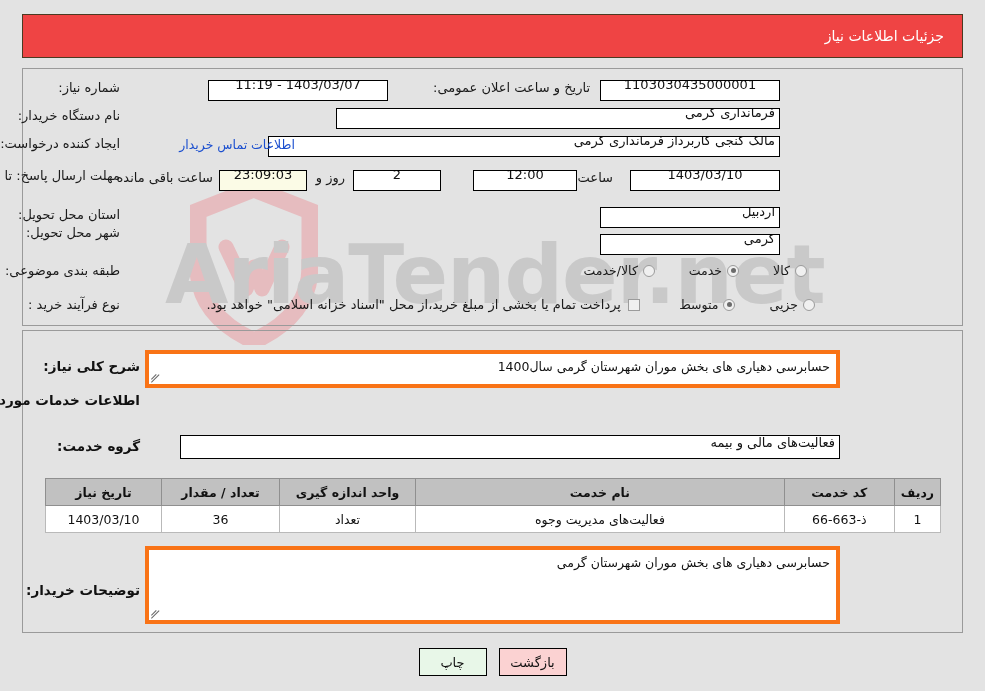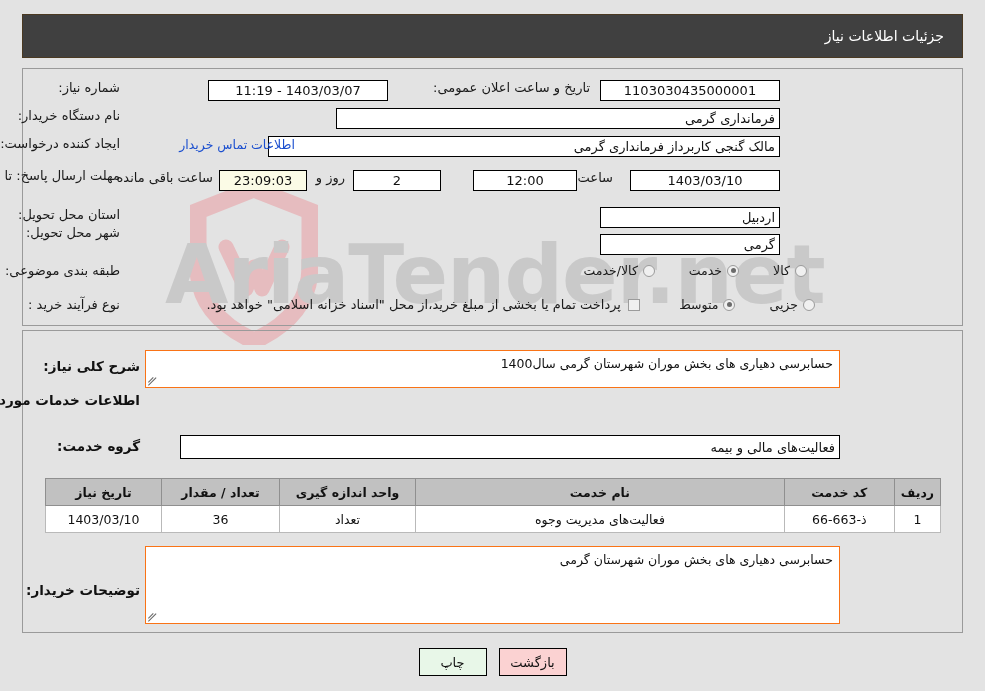--- a/index.html
+++ b/index.html
@@ -42,21 +42,21 @@
     position: absolute;
     left: 190px; top: 10px;
     width: 128px; height: 160px;
   }
 
   
   #titlebar {
     position: absolute;
     left: 22px; top: 14px;
     width: 941px; height: 44px;
-    background: #404040;
+    background: #ef4444;
     border: 1px solid #4b3a22;
     color: #ffffff;
     display: flex;
     align-items: center;
     justify-content: flex-start;
     padding: 0 18px;
     z-index: 3;
   }
   #titlebar .title-text {
     font-size: 14px;
@@ -91,21 +91,21 @@
     color: #1a1a1a;
     white-space: nowrap;
   }
   .fld {
     background: #ffffff;
     border: 1px solid #000000;
     height: 21px;
     font-size: 13px;
     color: #111111;
     display: flex;
-    align-items: center;
+    align-items: flex-end;
     padding: 8px 4px;
     font-family: "DejaVu Sans", "Liberation Sans", sans-serif;
     overflow: hidden;
     white-space: nowrap;
   }
   .fld.center { justify-content: center; }
   .fld.right  { justify-content: flex-start; }
   .fld.yellow { background: #fbfbe6; }
 
   .link {
@@ -146,21 +146,21 @@
     gap: 5px;
     font-size: 12.5px;
     color: #1a1a1a;
     white-space: nowrap;
   }
 
   
   .ta {
     position: absolute;
     background: #ffffff;
-    border: 1px solid #f97316;
+    border: 4px solid #f97316;
     font-size: 12.5px;
     color: #111111;
     padding: 4px 6px;
     line-height: 1.5;
     overflow: hidden;
     z-index: 4;
   }
   .ta .grip {
     position: absolute;
     left: 2px; bottom: 1px;

